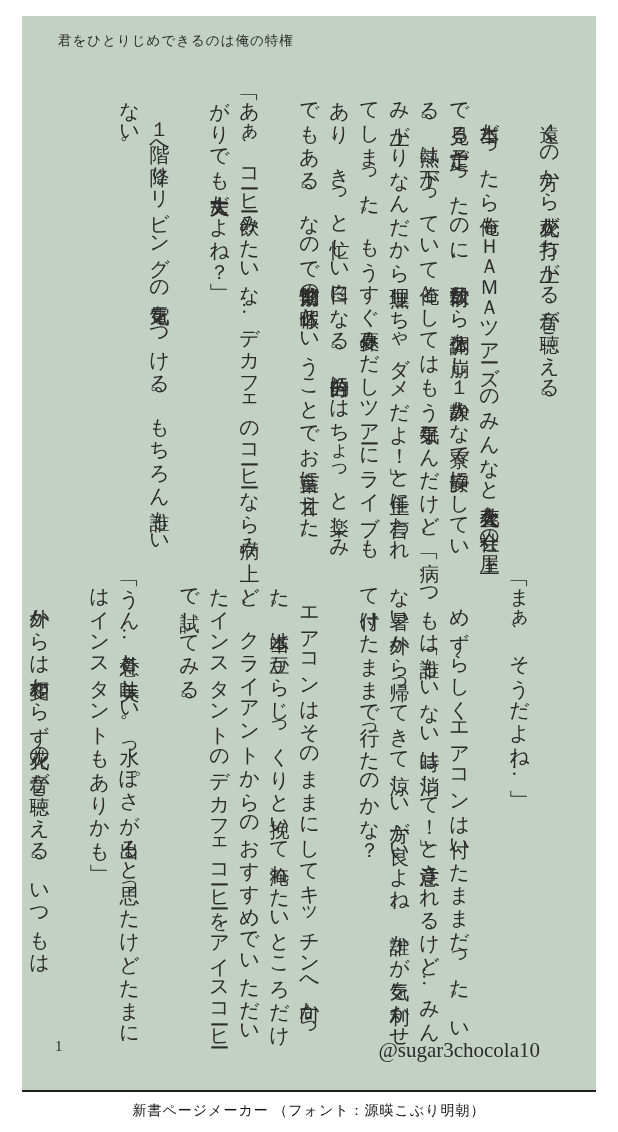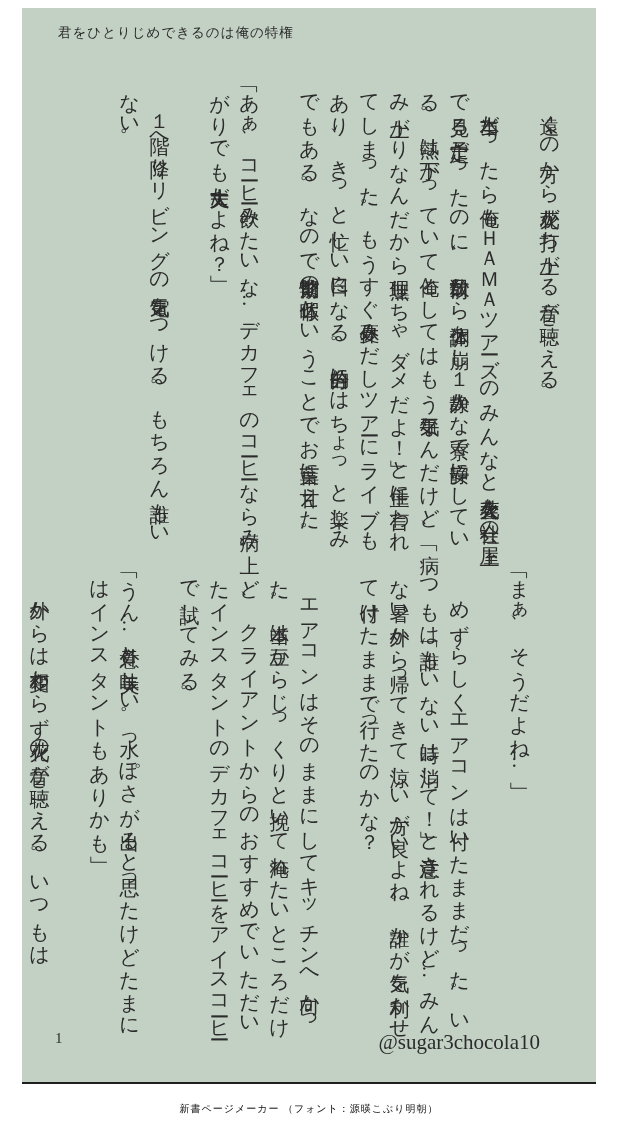--- a/index.html
+++ b/index.html
@@ -4,21 +4,21 @@
 <style>
   html,body{margin:0;padding:0;}
   body{
     width:618px;height:1132px;
     background:var(--canvas_bg,#ffffff);
     font-family:"Liberation Serif","DejaVu Serif",serif;
     overflow:hidden;
   }
   .canvas{position:relative;width:618px;height:1132px;background:var(--canvas_bg,#ffffff);}
   .page{
-    position:absolute;left:22px;top:8px;width:574px;height:1076px;
+    position:absolute;left:22px;top:16px;width:574px;height:1076px;
     box-sizing:border-box;
     background:var(--page_bg,#c3d1c4);
     border-bottom:2px solid var(--page_edge,#1f1f1f);
     padding-left:20px;
   }
   .story-title{
     position:absolute;left:36px;top:16px;
     font-size:13.5px;letter-spacing:1px;color:var(--text,#2b2b2b);
   }
   .vtext{
@@ -37,21 +37,21 @@
     position:absolute;left:33px;top:1022px;
     font-size:15px;color:var(--text,#2b2b2b);
   }
   .credit{
     position:absolute;right:56px;top:1022px;
     font-size:21px;color:var(--text,#2b2b2b);
   }
   .caption{
     position:absolute;left:0;top:1102px;width:618px;
     text-align:center;
-    font-size:10px;letter-spacing:1px;color:#111;
+    font-size:14px;letter-spacing:1px;color:#111;
   }
 </style>
 </head>
 <body>
 
 <div class="canvas">
   <div class="page">
     <div class="story-title">君をひとりじめできるのは俺の特権</div>
     <div class="vtext top">　遠くの方から花火が打ち上がる音が聴こえる。
 

